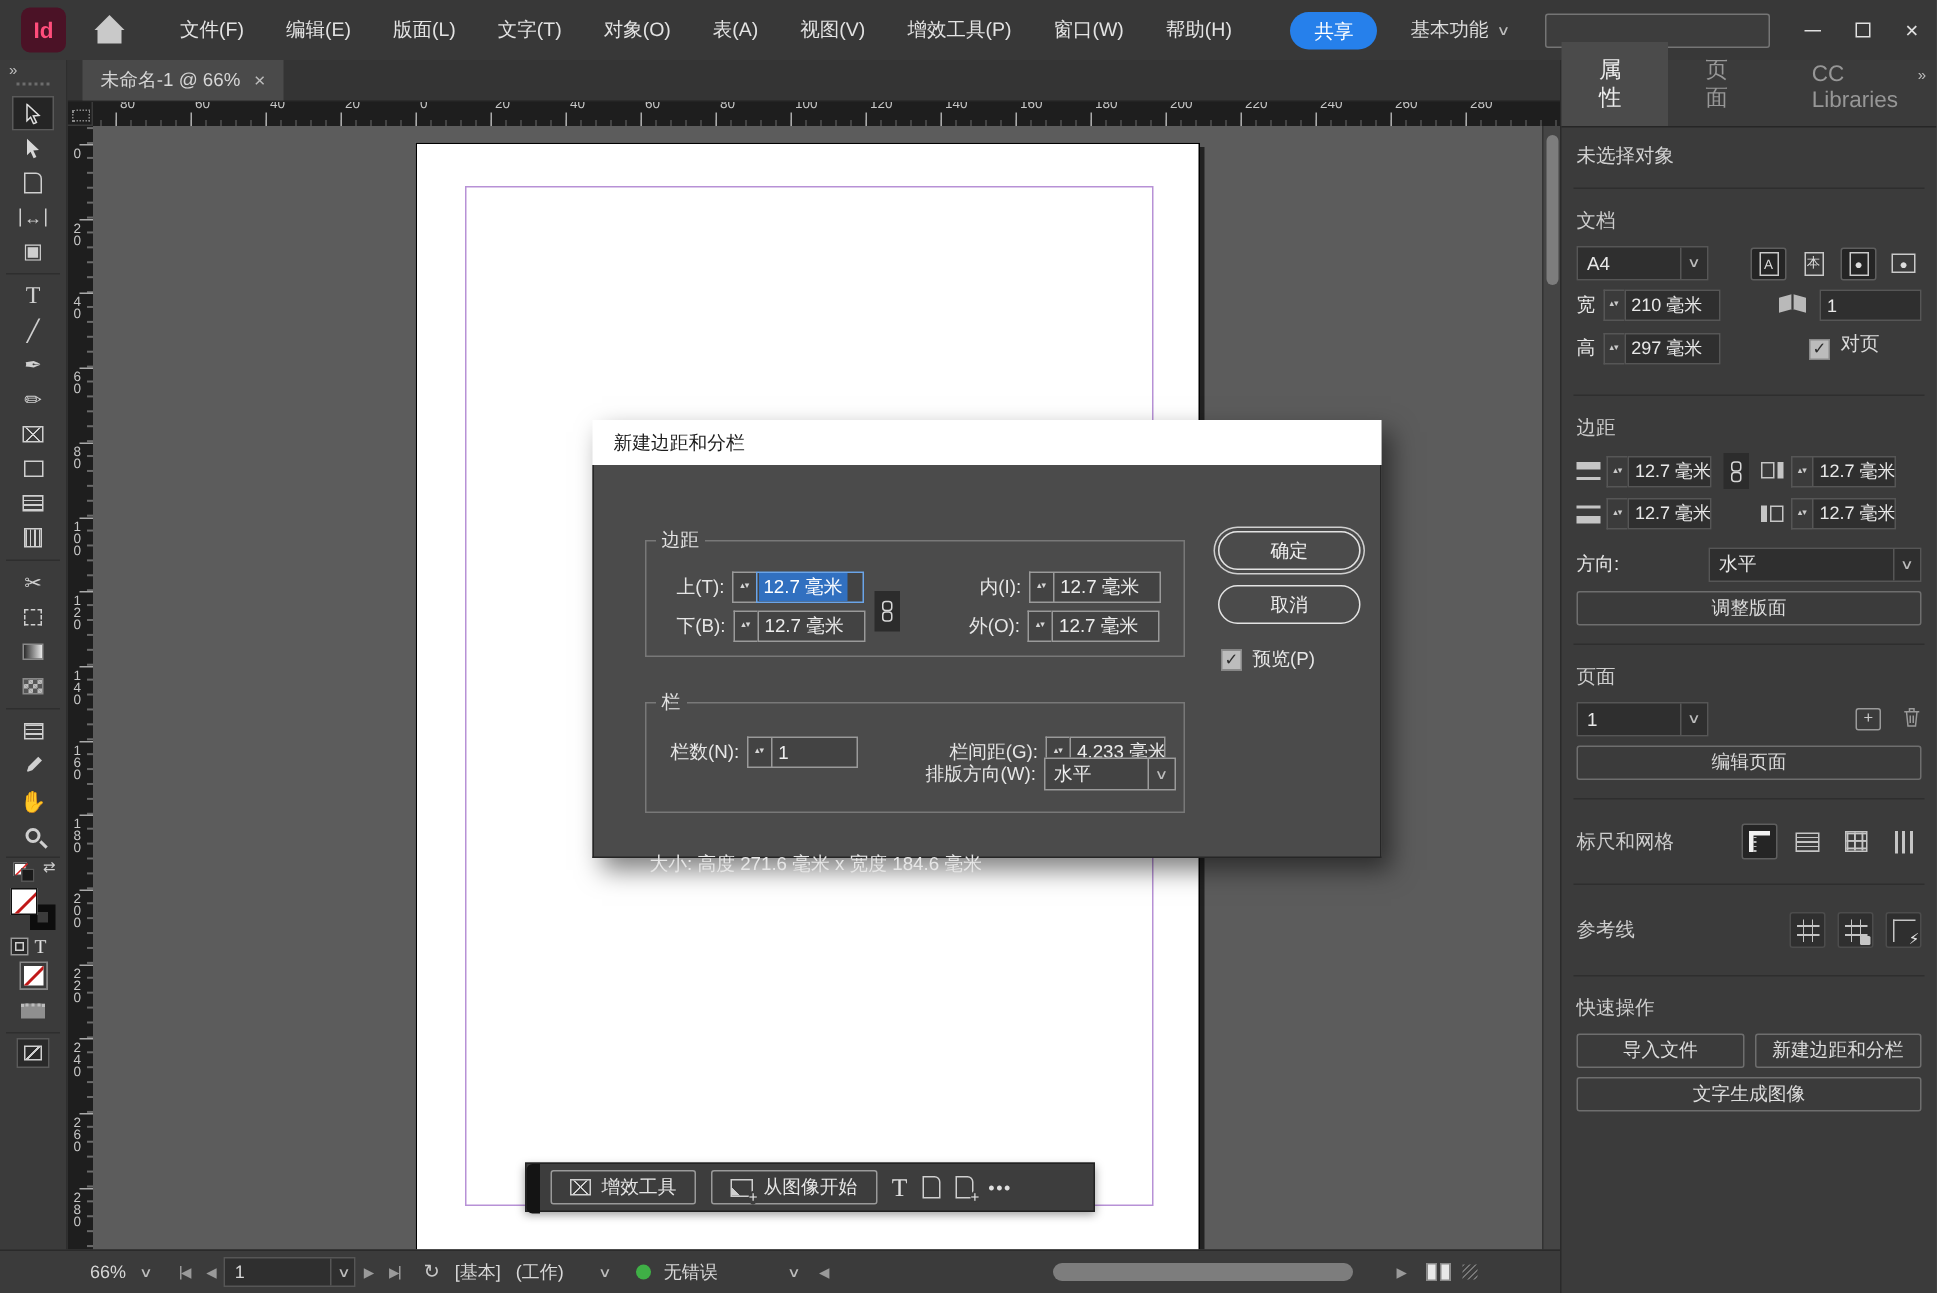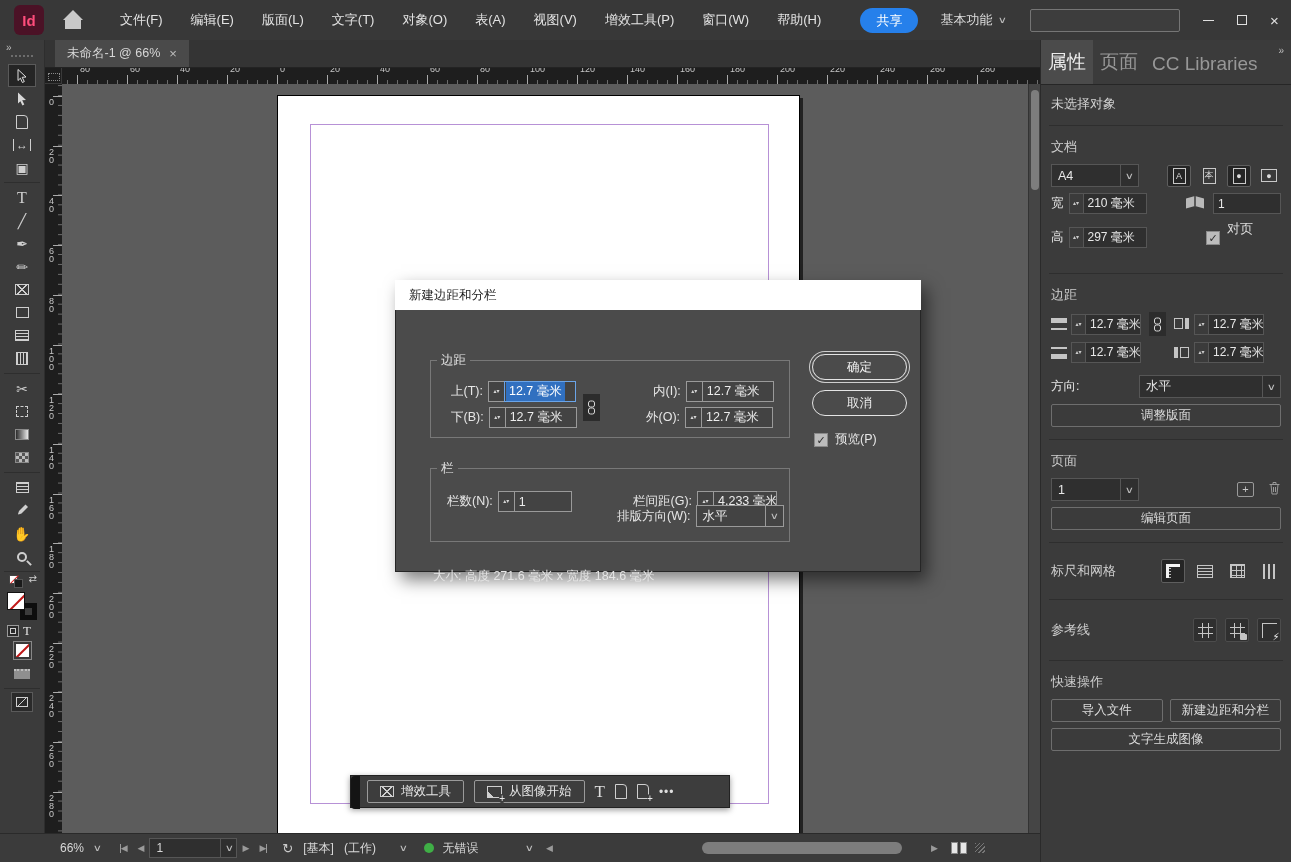--- a/index.html
+++ b/index.html
@@ -123,21 +123,21 @@
   .dlg-preview { position:absolute; left:418px; top:121px; display:flex; align-items:center; gap:7px; color:#e6e6e6; font-size:12.5px; }
   .dlg-size { position:absolute; left:37px; top:258px; color:#e6e6e6; font-size:12.5px; }
   .ddl { height:22px; background:#434343; border:1px solid #9a9a9a; color:#ececec; font-size:12.5px; display:flex; align-items:center; }
   .ddl .val { flex:1; padding:0 6px; white-space:nowrap; overflow:hidden; }
   .ddl .cbtn { width:18px; align-self:stretch; border-left:1px solid #9a9a9a; display:flex; align-items:center; justify-content:center; }
 
   
   .rpanel { position:absolute; left:1040px; top:40px; width:251px; height:822px; background:#3b3b3b; border-left:1px solid #2a2a2a; z-index:5; }
   .rp-collapse { position:absolute; right:8px; top:5px; color:#bdbdbd; font-size:10px; letter-spacing:-1px; }
   .rp-tabs { display:flex; height:45px; align-items:flex-end; border-bottom:1px solid #262626; }
-  .rp-tab { padding:9px 7px; font-size:19px; color:#979797; }
+  .rp-tab { padding:9px 25px; font-size:15px; color:#979797; }
   .rp-tab.active { background:#4b4b4b; color:#ececec; }
   .rp-body { padding:0 8px; }
   .rp-noselect { padding:10px 2px 12px; color:#d2d2d2; border-bottom:1px solid #2e2e2e; }
   .rp-sect { border-bottom:1px solid #2e2e2e; padding:8px 2px 12px; }
   .rp-label { color:#cdcdcd; margin:4px 0 8px; }
   .rp-row { display:flex; align-items:center; margin-bottom:6px; }
   .rp-select { width:88px; height:23px; background:#2f2f2f; border:1px solid #565656; display:flex; align-items:center; }
   .rp-select .val { flex:1; padding:0 6px; color:#e8e8e8; font-size:12.5px; white-space:nowrap; overflow:hidden; }
   .rp-select .cbtn { width:18px; align-self:stretch; border-left:1px solid #565656; display:flex; align-items:center; justify-content:center; }
   .rp-spin { width:14px; height:21px; background:#3b3b3b; border:1px solid #565656; border-right:none; display:flex; flex-direction:column; align-items:center; justify-content:center; color:#c9c9c9; font-size:6px; line-height:5px; }
@@ -582,21 +582,21 @@
                 <path d="M12 2 V12" stroke="#3b3b3b" stroke-width="1.5"></path>
               </svg></span>
           <span class="rp-field" style="width:68px;margin-left:6px">1</span>
         </div>
         <div class="rp-row">
           <span class="flabel">高</span>
           <span class="rp-spin">▴▾</span>
           <span class="rp-field" style="width:64px">297 毫米</span>
           <span style="flex:1"></span>
           <span class="chk">✓</span>
-          <span style="margin:0 28px 17px 7px">对页</span>
+          <span style="margin:0 28px 7px 7px">对页</span>
         </div>
       </div>
 
       <div class="rp-sect">
         <div class="rp-label">边距</div>
         <div class="rp-row">
           <span class="mgn-ic mi-top"></span>
           <span class="rp-spin">▴▾</span>
           <span class="rp-field" style="width:56px">12.7 毫米</span>
           <span class="linkbox" style="margin:0 8px;height:24px">

